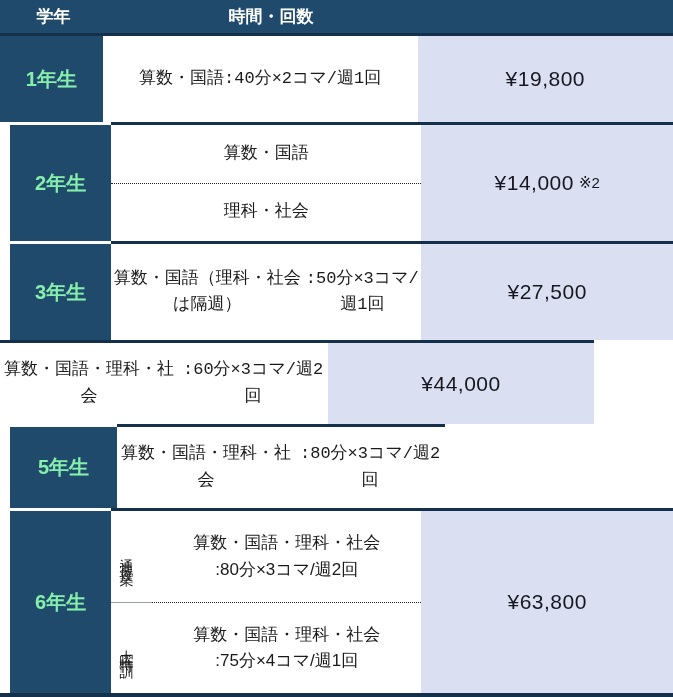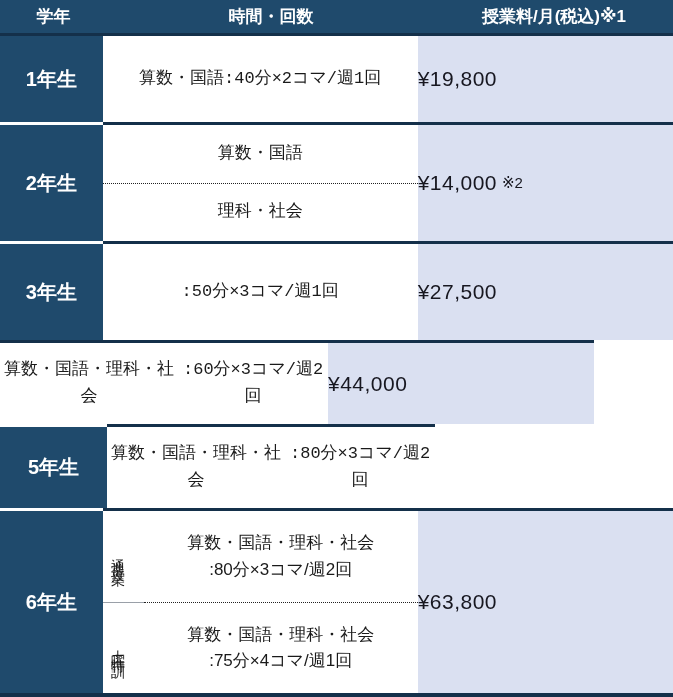--- a/index.html
+++ b/index.html
@@ -36,47 +36,48 @@
   .hcell.s { width: 328px; }
   .hcell.p { width: 238px; }
   
   .row { display: flex; }
   .row.h1 { height: 86px; }
   .row.h2 { height: 119px; }
   .row.h3 { height: 99px; }
   .row.h4 { height: 84px; }
   .row.h5 { height: 84px; }
   .row.h6 { height: 185px; }
-  .row + .row .cell-grade { border-top: 3px solid #ffffff; }
+  .row + .row .cell-grade { border-top: 3px solid #ffffff; margin-left: 10px; }
   .row + .row .cell-content,
   .row + .row .cell-price { border-top: 3px solid #14304A; }
   .cell-grade {
     width: 107px;
     background: #1F4A6C;
-    color: #ffffff;
+    color: #86efac;
     font-weight: bold;
     font-size: 20px;
     display: flex;
     align-items: center;
     justify-content: center;
   }
   .cell-content {
     width: 328px;
     background: #ffffff;
     display: flex;
     flex-direction: column;
   }
   .cell-price {
     width: 266px;
     background: #DAE0F1;
     color: #171720;
     font-size: 21px;
     font-weight: 500;
     display: flex;
     align-items: center;
+    justify-content: center;
     letter-spacing: 0.5px;
   }
   .price-note {
     font-size: 15px;
     margin-left: 5px;
     letter-spacing: 0;
   }
   .lesson {
     flex: 1;
     display: flex;
@@ -128,21 +129,20 @@
   .sub-row.second .sub-lesson { border-top: 1px dotted #222222; }
 </style>
 </head>
 <body>
 
 <div class="table">
 
   <div class="header-row">
     <div class="hcell g">学年</div>
     <div class="hcell s">時間・回数</div>
-    <div class="hcell p">授業料/月(税込)※1</div>
   </div>
 
   <div class="row h1">
     <div class="cell-grade">1年生</div>
     <div class="cell-content">
       <div class="lesson">
         <span>算数・国語</span>
         <span>:40分×2コマ/週1回</span>
       </div>
     </div>
@@ -164,20 +164,21 @@
     <div class="cell-price">
       <span>¥14,000</span>
       <span class="price-note">※2</span>
     </div>
   </div>
 
   <div class="row h3">
     <div class="cell-grade">3年生</div>
     <div class="cell-content">
       <div class="lesson">
+        <span>算数・国語（理科・社会は隔週）</span>
         <span>:50分×3コマ/週1回</span>
       </div>
     </div>
     <div class="cell-price">
       <span>¥27,500</span>
     </div>
   </div>
 
   <div class="row h4">
     <div class="cell-content">

